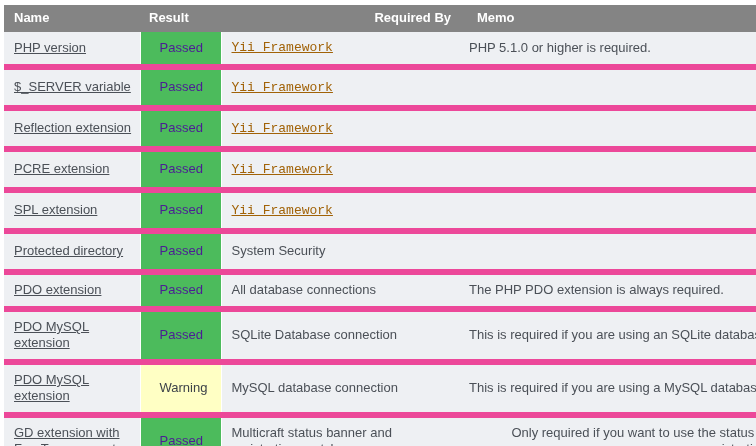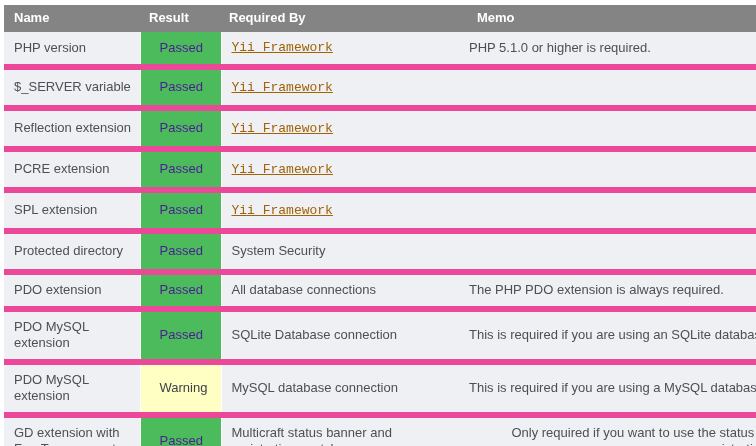--- a/index.html
+++ b/index.html
@@ -36,36 +36,36 @@
     font-size: 13px;
     text-align: left;
     padding: 6px 8px 7px 10px;
     height: 14px;
     line-height: 14px;
     border: none;
     vertical-align: middle;
   }
   table.req-table thead th.col-name   { width: 118px; }
   table.req-table thead th.col-result { width: 64px; padding-left: 9px; }
-  table.req-table thead th.col-reqby  { width: 222px; padding-left: 8px; }
+  table.req-table thead th.col-reqby  { width: 222px; padding-left: 8px; text-align: right; }
   table.req-table thead th.col-memo   { width: 343px; padding-left: 18px; }
 
   table.req-table tbody td {
     background: #eef0f3;
     border-bottom: 1px solid #e2e5e9;
     border-top: 6px solid #ec4899;
     padding: 7px 8px 8px 10px;
     vertical-align: middle;
     line-height: 16px;
     font-size: 13px;
     color: #4b5057;
   }
   table.req-table tbody tr:first-child td { border-top: none; }
 
-  td.cell-name { width: 118px; }
+  td.cell-name { width: 118px; text-decoration: underline; }
   td.cell-result {
     width: 64px;
     padding: 0;
     text-align: left;
     vertical-align: middle;
     border-left: 1px solid #ffffff;
     border-right: 1px solid #ffffff;
     border-bottom: 1px solid #ffffff;
     border-top: 1px solid #ffffff;
   }

